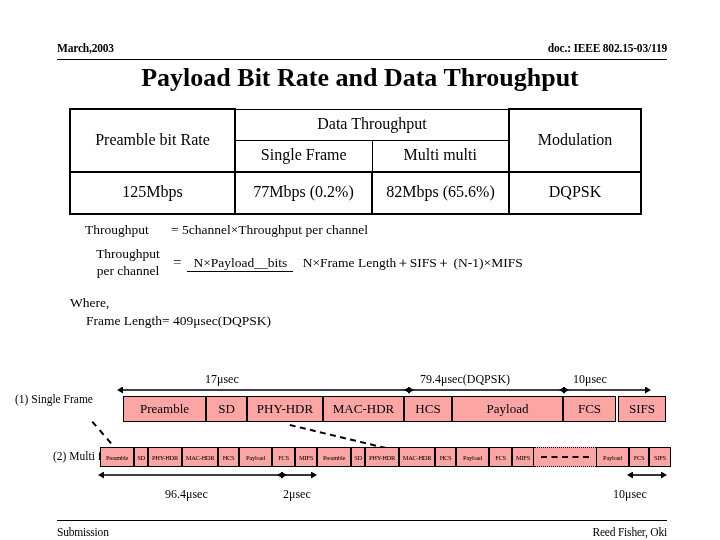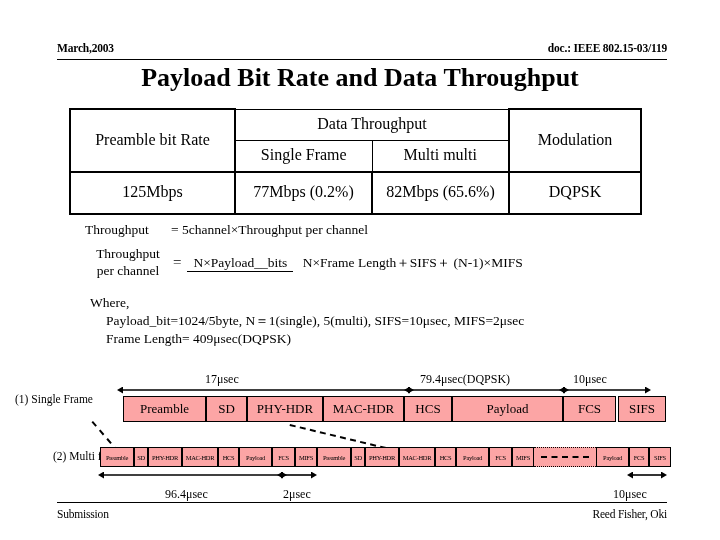--- a/index.html
+++ b/index.html
@@ -134,21 +134,20 @@
     white-space: nowrap;
   }
 
   .where {
     position: absolute;
     left: 70px;
     top: 294px;
     font-size: 13.5px;
     line-height: 1.33;
     white-space: nowrap;
-    margin-left: 20px;
   }
   .where .ind { padding-left: 16px; display: block; }
 
   
   .diagram { position: absolute; left: 0; top: 0; width: 720px; height: 540px; }
 
   .rowlabel {
     position: absolute;
     font-size: 11.5px;
     white-space: nowrap;
@@ -236,21 +235,20 @@
     <span>Throughput</span><br>
     <span>per channel</span>
   </span><span class="frac-eq">=</span><span class="frac">
     <span class="num">N×Payload__bits</span>
     <span class="den">N×Frame Length＋SIFS＋ (N-1)×MIFS</span>
   </span>
 </div>
 
 <div class="where">
   <span>Where,</span>
-  <span class="ind">Payload_bit=1024/5byte, N＝1(single), 5(multi), SIFS=10μsec, MIFS=2μsec</span>
   <span class="ind">Frame Length= 409μsec(DQPSK)</span>
 </div>
 
 <div class="diagram">
 
   <svg width="720" height="540" style="position:absolute;left:0;top:0;">
     <defs>
       <marker id="ahL" markerWidth="7" markerHeight="7" refX="6" refY="3.5" orient="auto" markerUnits="userSpaceOnUse">
         <path d="M6,0 L6,7 L0,3.5 z" fill="#000"></path>
       </marker>
@@ -310,17 +308,17 @@
   <div class="fr-cell fr2" style="left:512px; top:447px; width:22px;">MIFS</div>
 
   <div class="fr-cell fr2 gap" style="left:534px; top:447px; width:62px;"></div>
   <div class="dashseg" style="left:541px; top:456px; width:48px; border-top-width:2.2px;"></div>
 
   <div class="fr-cell fr2" style="left:596px; top:447px; width:33px;">Payload</div>
   <div class="fr-cell fr2" style="left:629px; top:447px; width:20px;">FCS</div>
   <div class="fr-cell fr2" style="left:649px; top:447px; width:22px;">SIFS</div>
 </div>
 
-<div class="header" style="top:502px;text-decoration:underline;">
+<div class="header" style="top:520px;text-decoration:underline;">
   <div class="header-rule" style="top:0;"></div>
   <div class="header-date" style="top:6px; font-weight:normal;">Submission</div>
   <div class="header-doc" style="top:6px; font-weight:normal;">Reed Fisher, Oki</div>
 </div>
 
 </body></html>

